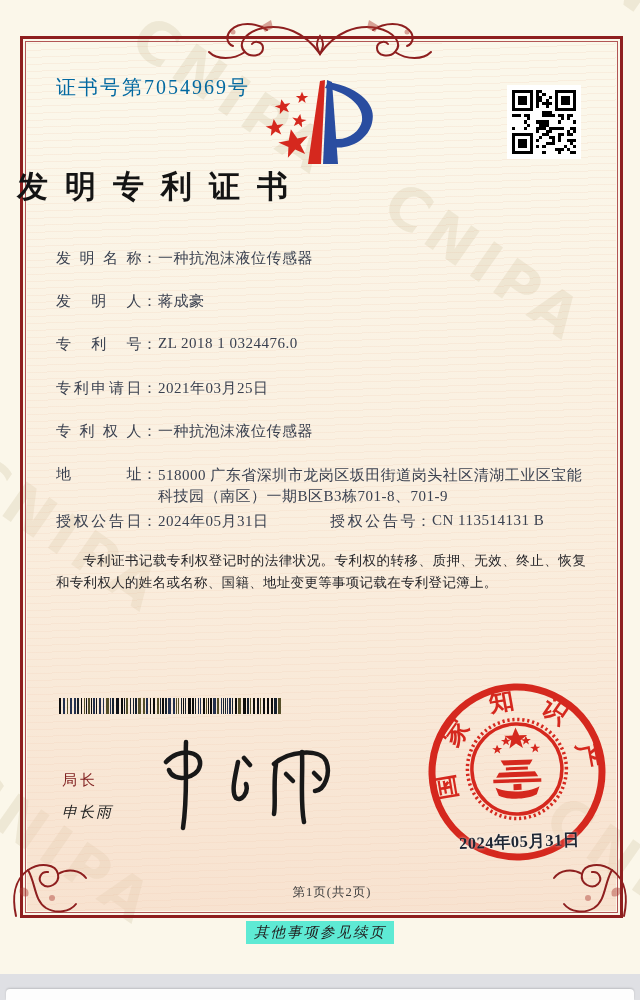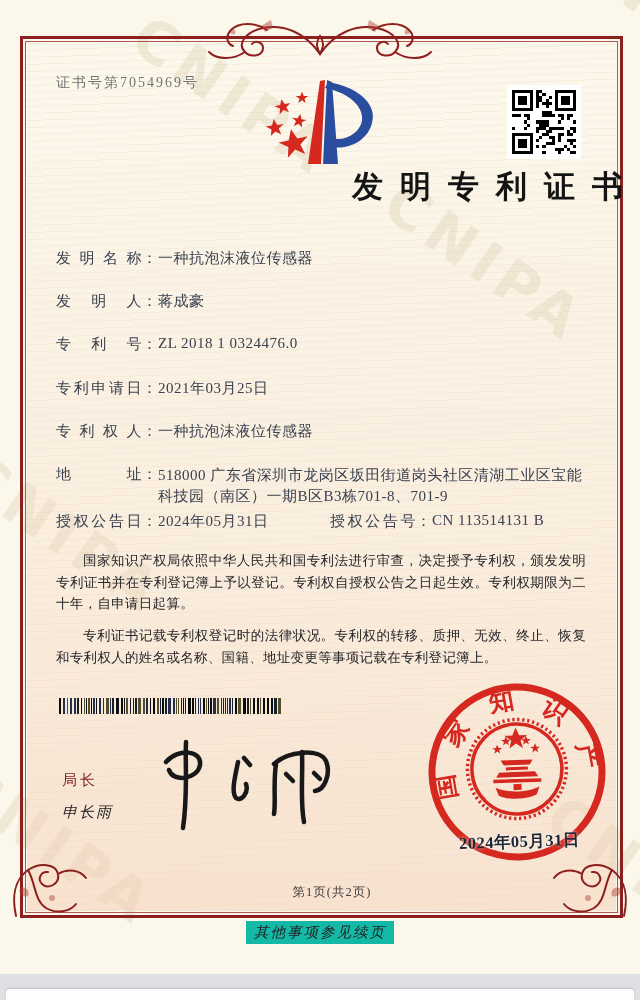--- a/index.html
+++ b/index.html
@@ -29,23 +29,23 @@
     position:absolute;left:20px;top:36px;width:597px;height:876px;
     border:3px solid var(--border-red);
   }
   .frame-inner{position:absolute;inset:2px;border:1px solid #b25555;}
   .guilloche{
     position:absolute;inset:4px;pointer-events:none;
     background:
       linear-gradient(180deg,rgba(247,216,193,0) 8%,rgba(247,216,193,0.28) 55%,rgba(244,206,182,0.5) 100%),
       repeating-linear-gradient(178deg,rgba(224,150,112,0.10) 0 1px,rgba(224,150,112,0) 1px 7px);
   }
-  .cert-no{left:56px;top:74px;font-size:14px;letter-spacing:2px;color:#737373;}
+  .cert-no{left:56px;top:74px;font-size:20px;letter-spacing:2px;color:#0369a1;}
   .title{
-    left:0;top:166px;width:100%;text-align:right;
+    left:0;top:166px;width:100%;text-align:left;
     font-size:31px;font-weight:bold;color:#141414;
     letter-spacing:17px;text-indent:17px;
   }
   .row{position:absolute;left:56px;font-size:15px;color:var(--field-ink);letter-spacing:0.5px;}
   .lbl{display:inline-block;width:86px;text-align:justify;text-align-last:justify;vertical-align:top;}
   .colon{display:inline-block;width:16px;vertical-align:top;}
   .val{vertical-align:top;}
   .val-wrap{display:inline-block;width:426px;line-height:21px;vertical-align:top;}
   .pair2{position:absolute;left:274px;top:0;white-space:nowrap;}
   .paras{
@@ -58,21 +58,21 @@
   .sig-name{left:62px;top:803px;font-size:15px;color:#222;letter-spacing:2px;font-style:italic;}
   .seal-wrap{left:426px;top:681px;width:182px;height:182px;transform:rotate(-2deg);}
   .seal-date{
     position:absolute;left:0;top:150px;width:100%;text-align:center;
     font-size:16.5px;font-weight:bold;color:#1e2634;letter-spacing:0.5px;
     text-shadow:0 0 3px rgba(255,255,255,0.9);
   }
   .page-no{left:12px;top:884px;width:100%;text-align:center;font-size:12.5px;color:#404040;letter-spacing:1px;}
   .footer-note{left:0;top:921px;width:100%;text-align:center;}
   .footer-note span{
-    display:inline-block;background:#14b8a6;padding:2px 8px;
+    display:inline-block;background:#5eead4;padding:2px 8px;
     font-size:14.5px;font-style:italic;color:#222;letter-spacing:2px;
   }
   .viewer-strip{left:0;top:974px;width:640px;height:26px;background:#dfe0e4;}
   .next-page{left:6px;top:989px;width:628px;height:11px;background:#fdfdfd;border-radius:4px 4px 0 0;box-shadow:0 -1px 2px rgba(0,0,0,0.15);}
   svg{display:block;}
   .seal-stroke{stroke:var(--seal-red);}
   .seal-fill{fill:var(--seal-red);}
   .orn-stroke{stroke:var(--border-red);fill:none;stroke-width:2;stroke-linecap:round;}
   .orn-fill{fill:rgba(170,58,48,0.45);}
 </style>
@@ -268,21 +268,20 @@
   </div>
   <div class="row" style="top:465px">
     <span class="lbl">地址</span><span class="colon">：</span><span class="val-wrap">518000 广东省深圳市龙岗区坂田街道岗头社区清湖工业区宝能科技园（南区）一期B区B3栋701-8、701-9</span>
   </div>
   <div class="row" style="top:512px">
     <span class="lbl">授权公告日</span><span class="colon">：</span><span class="val">2024年05月31日</span>
     <span class="pair2"><span class="lbl">授权公告号</span><span class="colon">：</span><span class="val">CN 113514131 B</span></span>
   </div>
 
   <div class="paras">
-    <p>国家知识产权局依照中华人民共和国专利法进行审查，决定授予专利权，颁发发明专利证书并在专利登记簿上予以登记。专利权自授权公告之日起生效。专利权期限为二十年，自申请日起算。</p>
     <p>专利证书记载专利权登记时的法律状况。专利权的转移、质押、无效、终止、恢复和专利权人的姓名或名称、国籍、地址变更等事项记载在专利登记簿上。</p>
   </div>
 
   <svg class="abs" id="barcode" style="left:59px;top:698px;" width="224" height="16" viewBox="0 0 224 16">
       <rect x="0" y="0" width="2" height="16" fill="#0c0c0c"></rect>
       <rect x="4" y="0" width="2" height="16" fill="#23304d"></rect>
       <rect x="8" y="0" width="1" height="16" fill="#56502a"></rect>
       <rect x="11" y="0" width="2" height="16" fill="#23304d"></rect>
       <rect x="15" y="0" width="2" height="16" fill="#23304d"></rect>
       <rect x="18" y="0" width="2" height="16" fill="#15202d"></rect>

